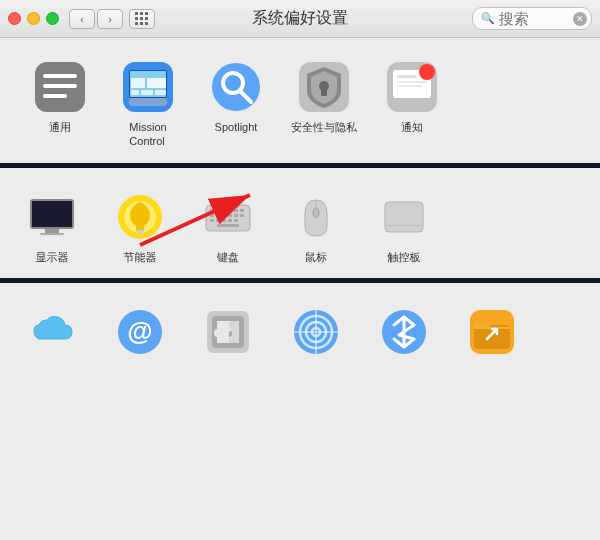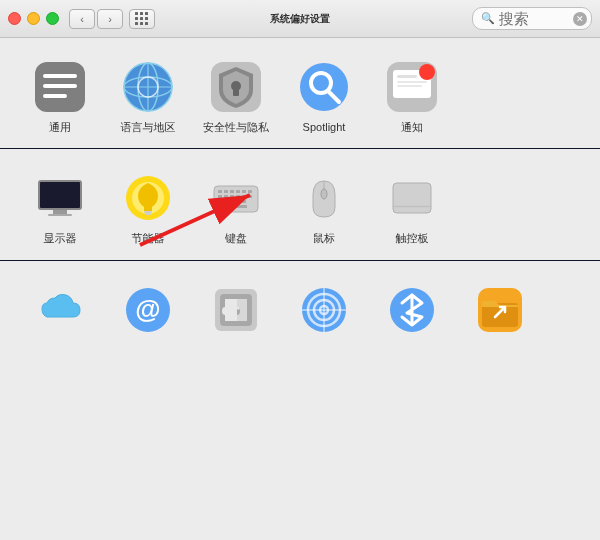--- a/index.html
+++ b/index.html
@@ -73,23 +73,23 @@
       grid-template-columns: repeat(3,4px);
       grid-template-rows: repeat(3,4px);
       gap: 1px;
     }
     .grid-dot { width: 3px; height: 3px; background: #666; border-radius: 0.5px; }
 
     .title-text {
       position: absolute;
       left: 50%;
       transform: translateX(-50%);
-      font-size: 10px;
+      font-size: 16px;
       color: #333;
-      font-weight: 700;
+      font-weight: 400;
       text-align: right;
     }
 
     .search-box {
       margin-left: auto;
       display: flex;
       align-items: center;
       background: rgba(255,255,255,0.8);
       border: 1px solid #c0c0c0;
       border-radius: 10px;
@@ -126,21 +126,22 @@
       overflow-y: auto;
       background: #ececec;
     }
 
     
     .section {
       padding: 12px 16px 8px 16px;
       background: #ececec;
     }
     .section + .section {
-      border-top: 1px solid #0f172a;
+      border-top: 5px solid #0f172a;
+      padding-left: 8px;
     }
 
     .icon-grid {
       display: flex;
       flex-wrap: wrap;
       gap: 0;
     }
 
     .icon-item {
       width: 88px;
@@ -228,59 +229,60 @@
             <rect x="8" y="12" width="34" height="4" rx="2" fill="white"></rect>
             <rect x="8" y="22" width="34" height="4" rx="2" fill="white"></rect>
             <rect x="8" y="32" width="24" height="4" rx="2" fill="white"></rect>
           </svg>
         </div>
         <span class="icon-label">通用</span>
       </div>
 
 
 
-
-      <div class="icon-item">
-        <div class="icon-wrap">
-          <svg viewBox="0 0 50 50" class="icon-svg">
-            <circle cx="25" cy="25" r="24" fill="#4a90d9"></circle>
-            <ellipse cx="25" cy="25" rx="10" ry="24" fill="none" stroke="#87ceeb" stroke-width="1.5"></ellipse>
-            <ellipse cx="25" cy="25" rx="24" ry="10" fill="none" stroke="#87ceeb" stroke-width="1.5"></ellipse>
-            <circle cx="25" cy="25" r="24" fill="none" stroke="#87ceeb" stroke-width="1.5"></circle>
-            <line x1="1" y1="25" x2="49" y2="25" stroke="#87ceeb" stroke-width="1.2"></line>
-            <line x1="25" y1="1" x2="25" y2="49" stroke="#87ceeb" stroke-width="1.2"></line>
-
-            <circle cx="25" cy="25" r="10" fill="none" stroke="white" stroke-width="1.5" opacity="0.7"></circle>
-          </svg>
-        </div>
-        <span class="icon-label">语言与地区</span>
+      <div class="icon-item">
+        <div class="icon-wrap">
+          <svg viewBox="0 0 50 50" class="icon-svg">
+            <rect width="50" height="50" rx="12" fill="#3a8ceb"></rect>
+            <rect x="6" y="8" width="38" height="28" rx="2" fill="#1a4cb0"></rect>
+            <rect x="7" y="9" width="36" height="26" rx="1" fill="#87ceeb"></rect>
+            <rect x="8" y="16" width="14" height="10" rx="1" fill="white" opacity="0.85"></rect>
+            <rect x="24" y="16" width="19" height="10" rx="1" fill="white" opacity="0.85"></rect>
+            <rect x="8" y="28" width="8" height="5" rx="1" fill="white" opacity="0.7"></rect>
+            <rect x="18" y="28" width="12" height="5" rx="1" fill="white" opacity="0.7"></rect>
+            <rect x="32" y="28" width="11" height="5" rx="1" fill="white" opacity="0.7"></rect>
+            <rect x="6" y="36" width="38" height="8" rx="3" fill="rgba(180,180,200,0.6)"></rect>
+          </svg>
+        </div>
+        <span class="icon-label">Mission<br>Control</span>
+      </div>
+
+
+      <div class="icon-item">
+        <div class="icon-wrap">
+          <svg viewBox="0 0 50 50" class="icon-svg">
+            <circle cx="25" cy="25" r="24" fill="#5ba3f5"></circle>
+            <circle cx="22" cy="21" r="10" fill="none" stroke="white" stroke-width="4"></circle>
+            <line x1="29" y1="29" x2="40" y2="40" stroke="white" stroke-width="4" stroke-linecap="round"></line>
+          </svg>
+        </div>
+        <span class="icon-label">Spotlight</span>
       </div>
 
       <div class="icon-item">
         <div class="icon-wrap">
           <svg viewBox="0 0 50 50" class="icon-svg">
             <rect width="50" height="50" rx="12" fill="#c0c0c0"></rect>
             <path d="M25 5 L42 12 L42 28 Q42 40 25 46 Q8 40 8 28 L8 12 Z" fill="#888"></path>
             <path d="M25 9 L38 15 L38 28 Q38 37 25 42 Q12 37 12 28 L12 15 Z" fill="#aaa"></path>
             <circle cx="25" cy="24" r="5" fill="#666"></circle>
             <rect x="22" y="27" width="6" height="7" rx="1" fill="#666"></rect>
           </svg>
         </div>
         <span class="icon-label">安全性与隐私</span>
-      </div>
-
-      <div class="icon-item">
-        <div class="icon-wrap">
-          <svg viewBox="0 0 50 50" class="icon-svg">
-            <circle cx="25" cy="25" r="24" fill="#5ba3f5"></circle>
-            <circle cx="22" cy="21" r="10" fill="none" stroke="white" stroke-width="4"></circle>
-            <line x1="29" y1="29" x2="40" y2="40" stroke="white" stroke-width="4" stroke-linecap="round"></line>
-          </svg>
-        </div>
-        <span class="icon-label">Spotlight</span>
       </div>
 
       <div class="icon-item">
         <div class="icon-wrap">
           <svg viewBox="0 0 50 50" class="icon-svg">
             <rect width="50" height="50" rx="12" fill="#c0c0c0"></rect>
             <rect x="6" y="8" width="38" height="28" rx="3" fill="white"></rect>
             <rect x="10" y="13" width="20" height="3" rx="1.5" fill="#e0e0e0"></rect>
             <rect x="10" y="19" width="30" height="2" rx="1" fill="#e8e8e8"></rect>
             <rect x="10" y="23" width="25" height="2" rx="1" fill="#e8e8e8"></rect>

